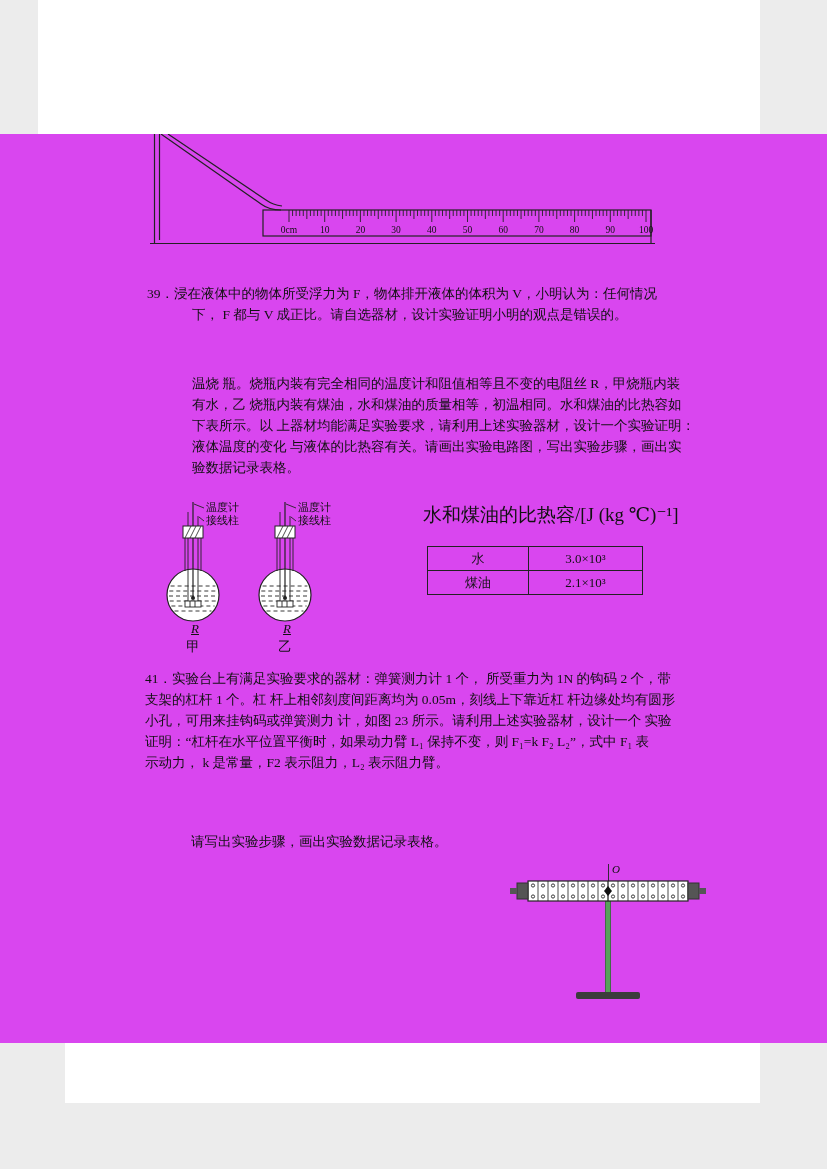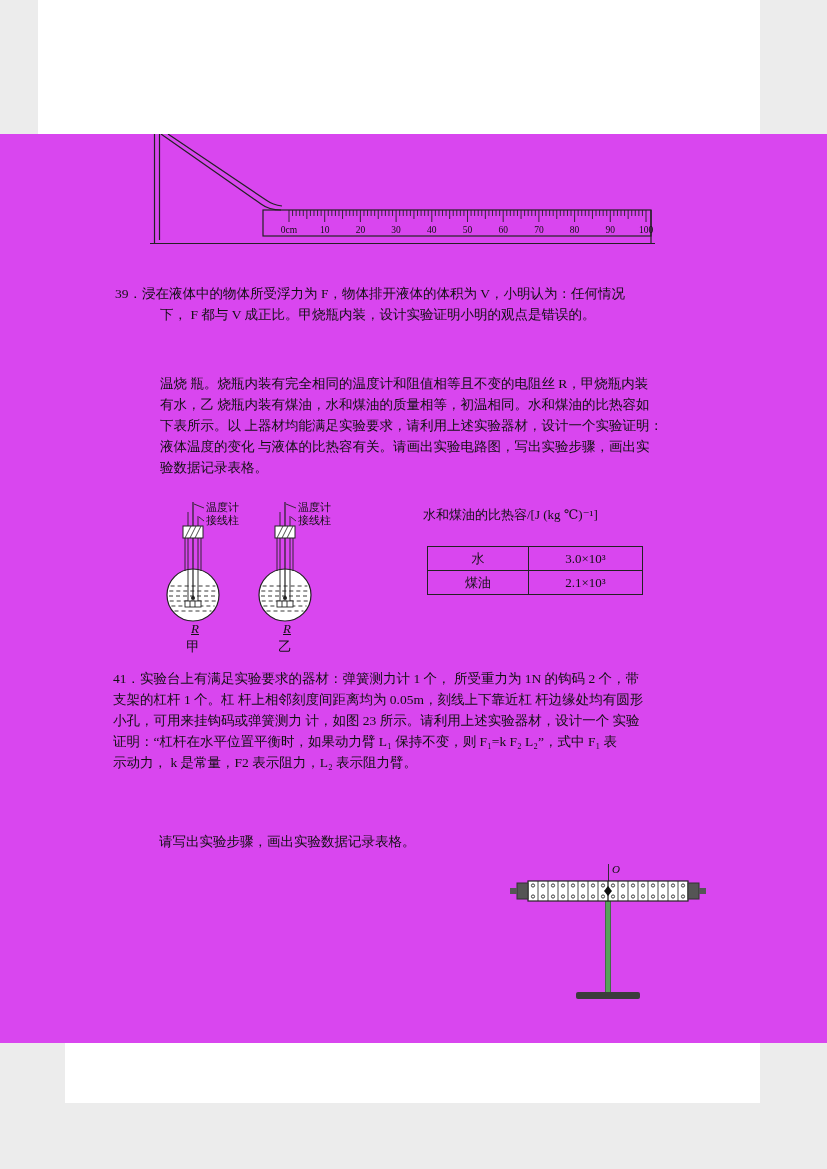--- a/index.html
+++ b/index.html
@@ -5,32 +5,32 @@
   html,body{margin:0;padding:0;background:#fff;}
   .canvas{
     position:relative;width:827px;height:1169px;background:#d946ef;overflow:hidden;
     font-family:"Liberation Serif","DejaVu Serif",serif;color:#111;
   }
   .band-top{position:absolute;top:0;left:0;width:827px;height:134px;background:#ececec;}
   .band-top-inner{position:absolute;top:0;left:38px;width:722px;height:134px;background:#ffffff;}
   .band-bottom{position:absolute;top:1043px;left:0;width:827px;height:126px;background:#ececec;}
   .band-bottom-inner{position:absolute;top:1043px;left:65px;width:695px;height:60px;background:#ffffff;}
 
-  .qblock{position:absolute;}
+  .qblock{position:absolute;margin-left:32px;}
   .qline{white-space:nowrap;font-size:13.5px;line-height:21px;height:21px;}
   .indent{padding-left:45px;}
 
   
   .fig22{position:absolute;left:165px;top:500px;width:500px;height:168px;text-decoration:underline;}
   .fig-label{position:absolute;font-size:11px;line-height:13px;white-space:nowrap;color:#111;}
   .r-label{position:absolute;font-size:13px;font-style:italic;text-decoration:underline;transform:translateX(-50%);}
   .fig-caption{position:absolute;font-size:13.5px;transform:translateX(-50%);}
 
   .sh-wrap{position:absolute;left:258px;top:6px;width:230px;}
-  .sh-title{font-size:13px;line-height:17px;white-space:nowrap;}
+  .sh-title{font-size:19px;line-height:17px;white-space:nowrap;}
   .sh-table{border-collapse:collapse;margin-top:23px;margin-left:4px;}
   .sh-table td{border:1px solid #222;height:23px;text-align:center;font-size:13px;padding:0;}
   .sh-table td.c1{width:100px;}
   .sh-table td.c2{width:113px;}
 
   
   svg{display:block;}
   .stroke{stroke:#222;fill:none;stroke-width:1.2;}
   .thin{stroke:#222;fill:none;stroke-width:0.9;}
   #ruler-ticks line{stroke:#222;stroke-width:0.9;}
@@ -173,21 +173,21 @@
         <text x="355.2" y="99">60</text>
         <text x="390.9" y="99">70</text>
         <text x="426.6" y="99">80</text>
         <text x="462.3" y="99">90</text>
         <text x="498.0" y="99">100</text>
       </g>
   </svg>
 
   <div class="qblock" style="left:115px;top:283px;width:600px;">
     <div class="qline">39．浸在液体中的物体所受浮力为 F，物体排开液体的体积为 V，小明认为：任何情况</div>
-    <div class="qline indent">下， F 都与 V 成正比。甲烧瓶内装，设计实验证明小明的观点是错误的。</div>
+    <div class="qline indent">下， F 都与 V 成正比。请自选器材，设计实验证明小明的观点是错误的。</div>
   </div>
 
   <div class="qblock" style="left:115px;top:373px;width:600px;">
     <div class="qline indent">温烧 瓶。烧瓶内装有完全相同的温度计和阻值相等且不变的电阻丝 R，甲烧瓶内装</div>
     <div class="qline indent">有水，乙 烧瓶内装有煤油，水和煤油的质量相等，初温相同。水和煤油的比热容如</div>
     <div class="qline indent">下表所示。以 上器材均能满足实验要求，请利用上述实验器材，设计一个实验证明：</div>
     <div class="qline indent">液体温度的变化 与液体的比热容有关。请画出实验电路图，写出实验步骤，画出实</div>
     <div class="qline indent">验数据记录表格。</div>
   </div>
 

